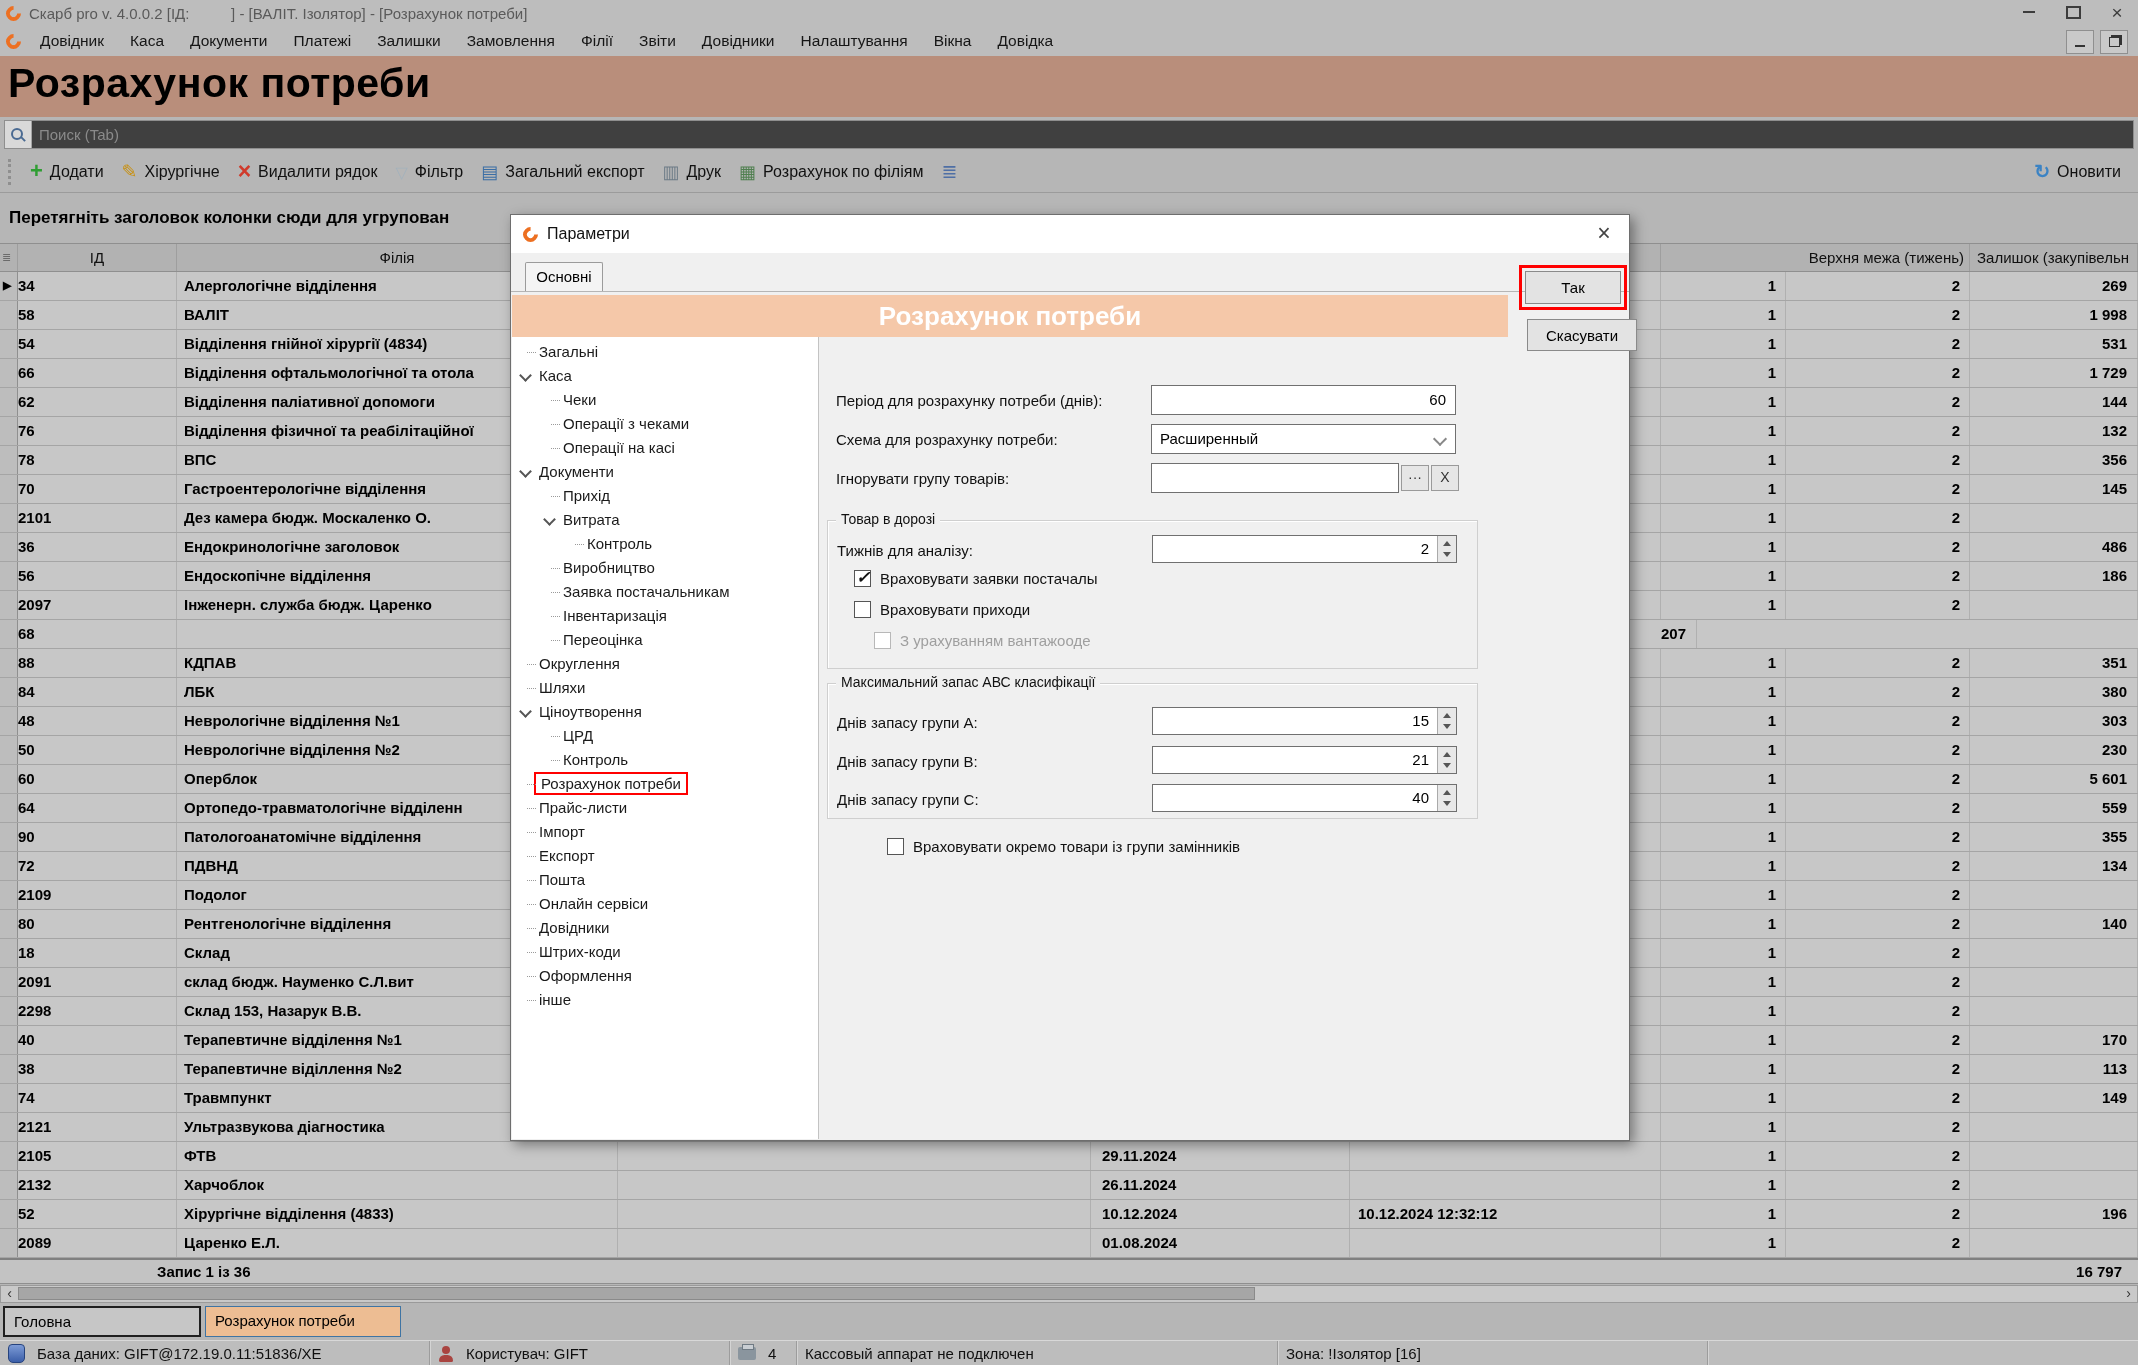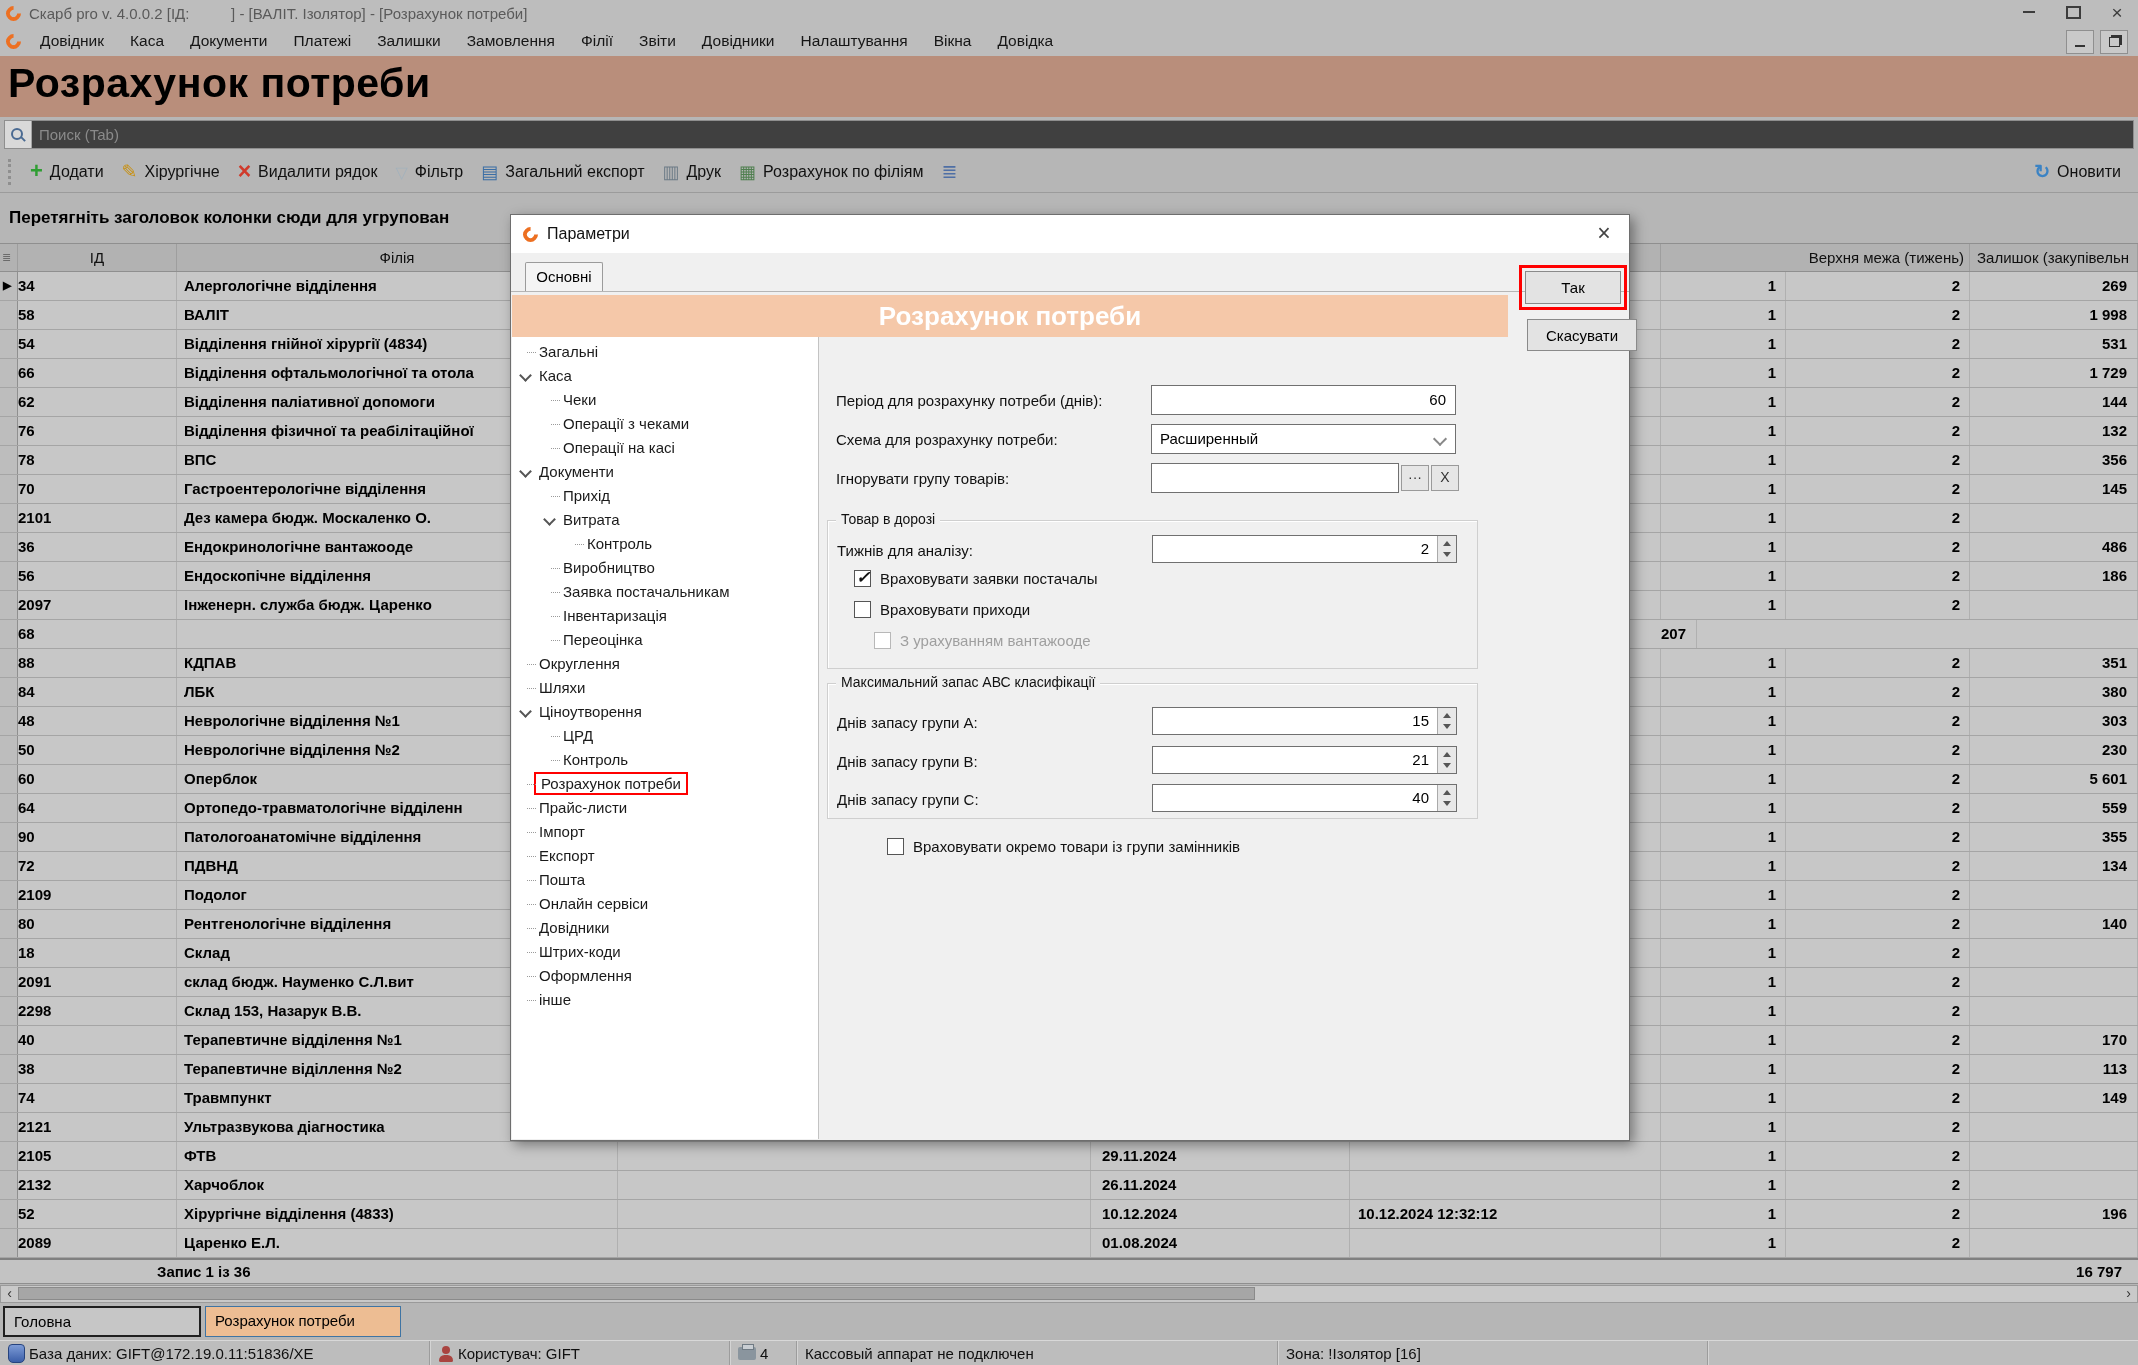--- a/index.html
+++ b/index.html
@@ -103,21 +103,21 @@
   .hthumb{position:absolute;left:17px;top:1px;width:1237px;height:13px;background:#a6a6a6;border:1px solid #8a8a8a;box-sizing:border-box;}
 
   
   .btab{position:absolute;box-sizing:border-box;height:31px;line-height:27px;font-size:15px;padding-left:9px;color:#000;}
   .bt-home{left:3px;top:1306px;width:198px;background:#c6c6c6;border:2px solid #1f1f1f;}
   .bt-active{left:205px;top:1306px;width:196px;background:#edbd93;border:1px solid #3f74a3;}
 
   
   .statusbar{position:absolute;top:1340px;left:0;width:2138px;height:25px;background:#bdbdbd;
              border-top:1px solid #d8d8d8;display:flex;align-items:center;font-size:15px;color:#101010;}
-  .seg{display:flex;align-items:center;gap:4px;padding-left:8px;height:100%;box-sizing:border-box;
+  .seg{display:flex;align-items:center;gap:12px;padding-left:8px;height:100%;box-sizing:border-box;
        border-right:1px solid #9c9c9c;box-shadow:1px 0 0 #d4d4d4;}
   .s1{width:430px;}.s2{width:300px;}.s3{width:67px;}.s4{width:481px;}.s5{width:430px;}
   .s6{flex:1;border-right:none;box-shadow:none;}
   .db-icon{width:15px;height:17px;border-radius:4px 4px 5px 5px;border:1px solid #26437e;
            background:linear-gradient(180deg,#7d9bd6,#3b5ea8);display:inline-block;}
   .user-icon{width:16px;height:18px;position:relative;display:inline-block;}
   .user-icon::before{content:"";position:absolute;left:4px;top:1px;width:8px;height:8px;border-radius:50%;background:#a94440;}
   .user-icon::after{content:"";position:absolute;left:1px;top:10px;width:14px;height:7px;border-radius:7px 7px 2px 2px;background:#a94440;}
   .printer-icon{width:18px;height:13px;background:#8a959e;border-radius:2px;position:relative;display:inline-block;}
   .printer-icon::before{content:"";position:absolute;left:4px;top:-3px;width:10px;height:4px;background:#c9ced3;border:1px solid #6f7a83;}
@@ -393,21 +393,21 @@
       <span class="cell c3" data-name="cell-hidden"></span>
       <span class="cell c4" data-name="cell-date"></span>
       <span class="cell c5" data-name="cell-datetime"></span>
       <span class="cell c6" data-name="cell-lower-limit">1</span>
       <span class="cell c7" data-name="cell-upper-limit">2</span>
       <span class="cell c8" data-name="cell-stock"></span>
     </div>
     <div class="trow" data-name="table-row">
       <span class="cell c0" data-name="row-indicator"></span>
       <span class="cell c1" data-name="cell-id">36</span>
-      <span class="cell c2" data-name="cell-branch">Ендокринологічне вантажооде</span>
+      <span class="cell c2" data-name="cell-branch">Ендокринологічне заголовок</span>
       <span class="cell c3" data-name="cell-hidden"></span>
       <span class="cell c4" data-name="cell-date"></span>
       <span class="cell c5" data-name="cell-datetime"></span>
       <span class="cell c6" data-name="cell-lower-limit">1</span>
       <span class="cell c7" data-name="cell-upper-limit">2</span>
       <span class="cell c8" data-name="cell-stock">486</span>
     </div>
     <div class="trow" data-name="table-row">
       <span class="cell c0" data-name="row-indicator"></span>
       <span class="cell c1" data-name="cell-id">56</span>

